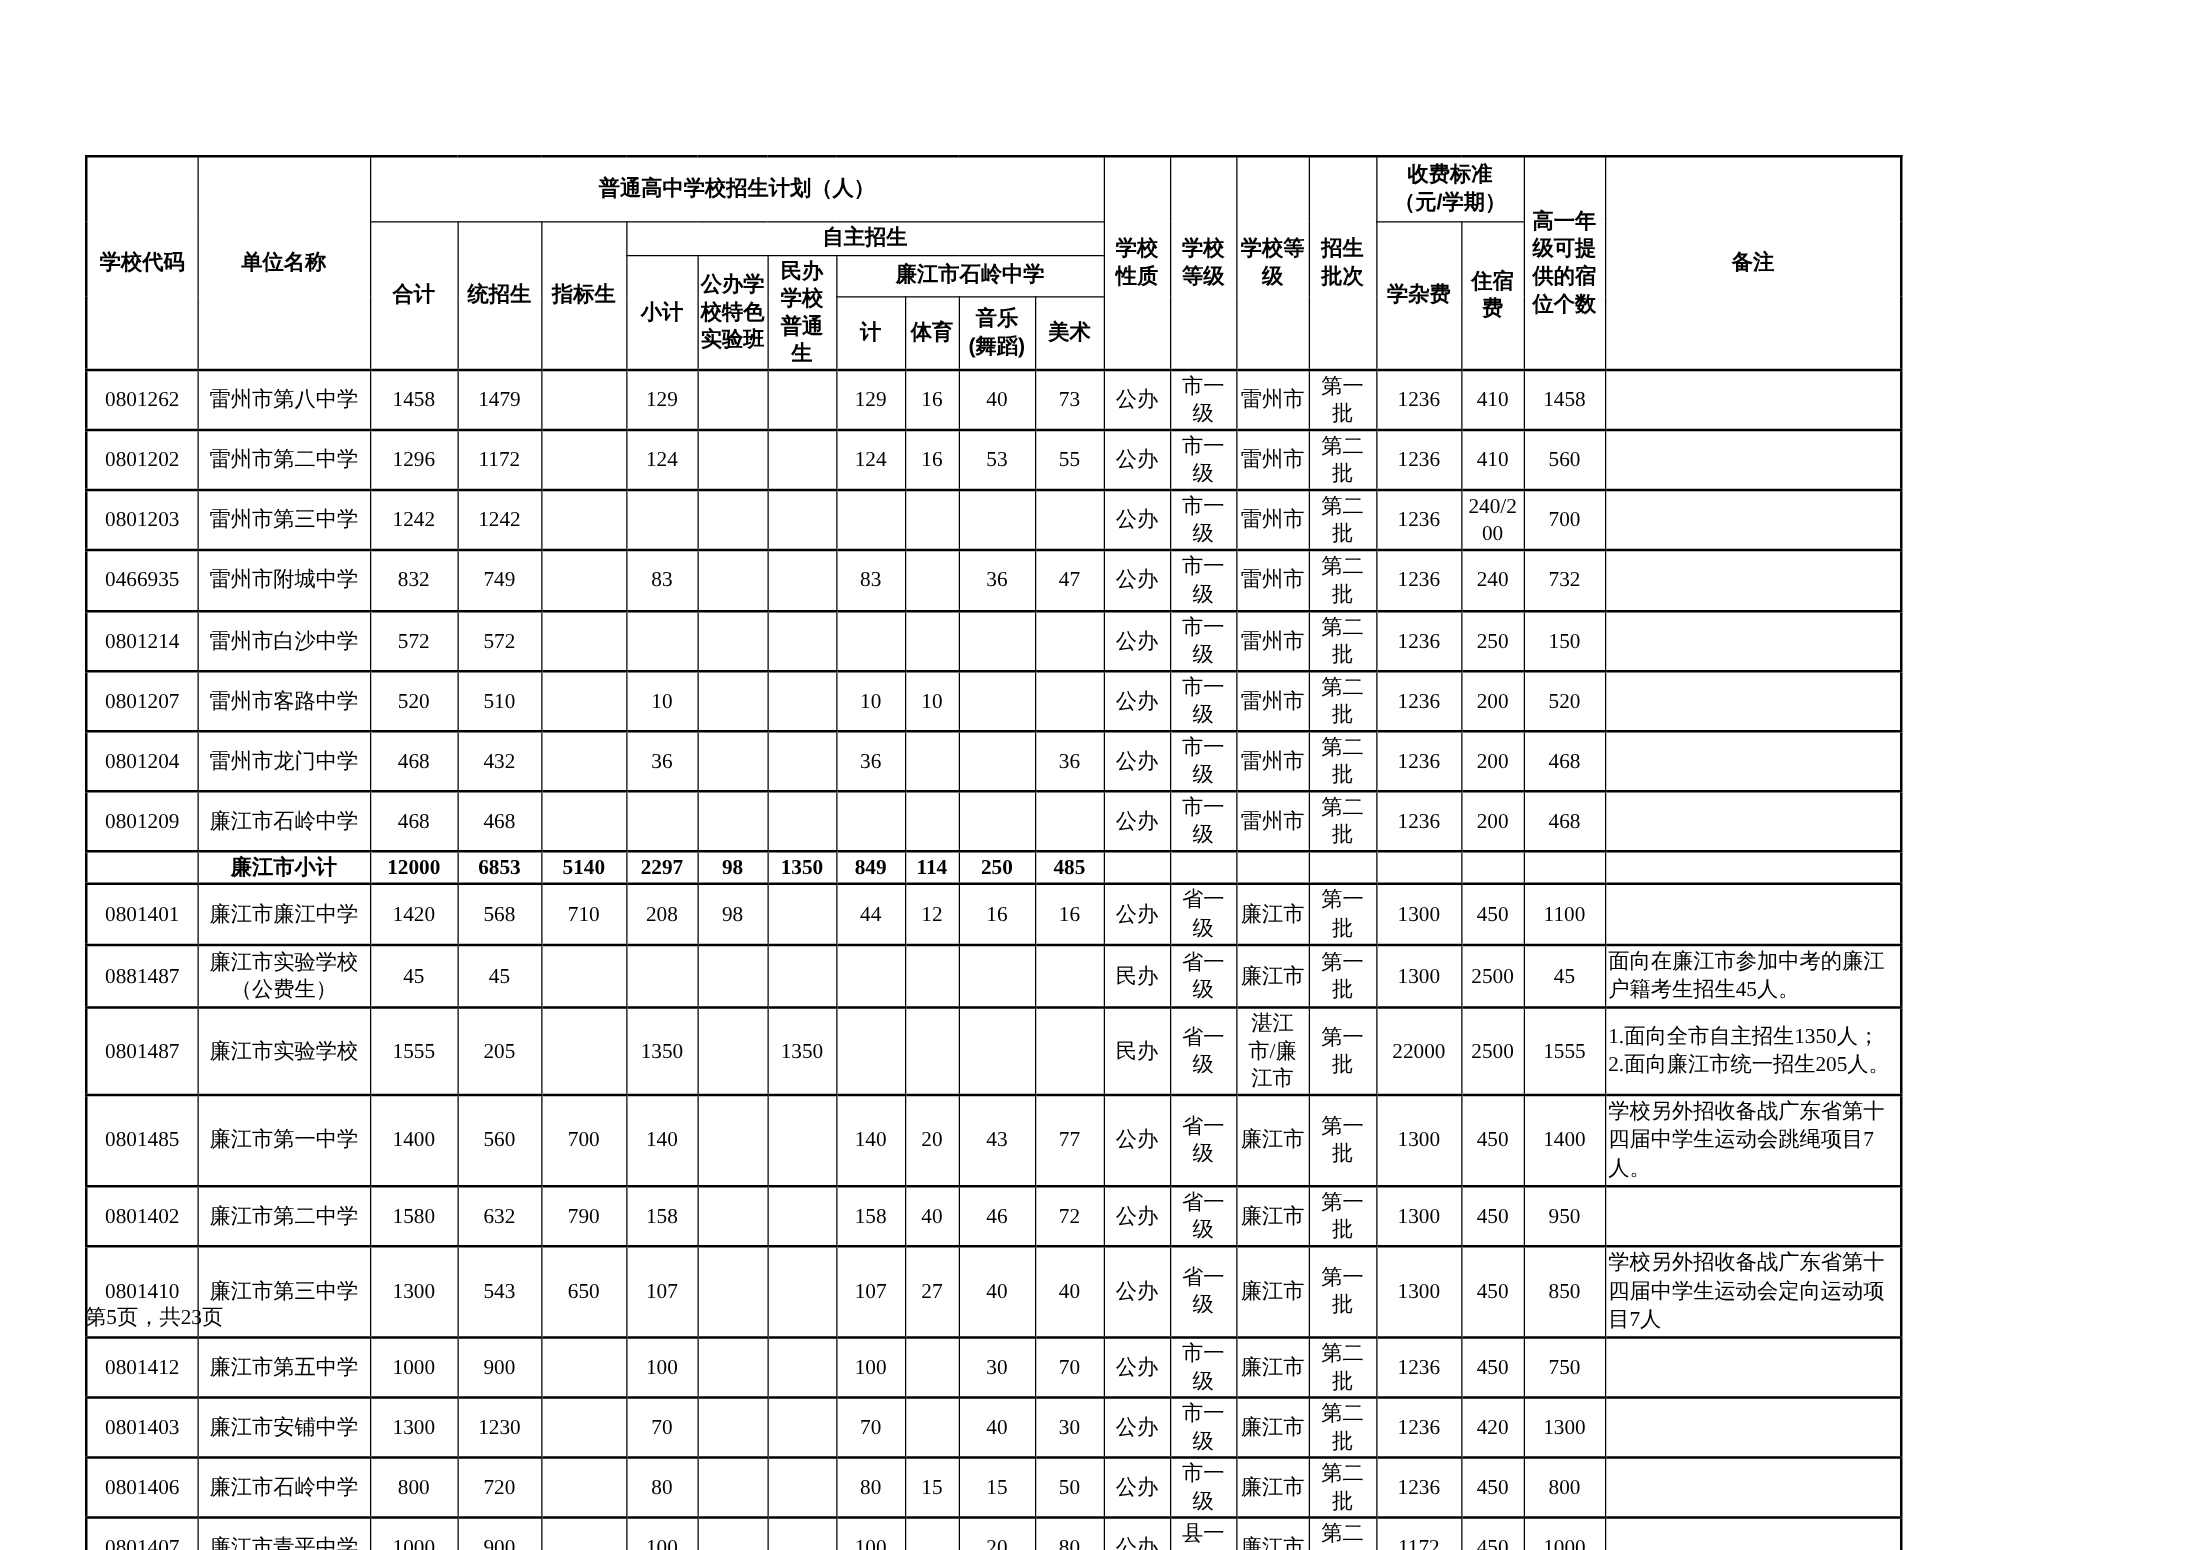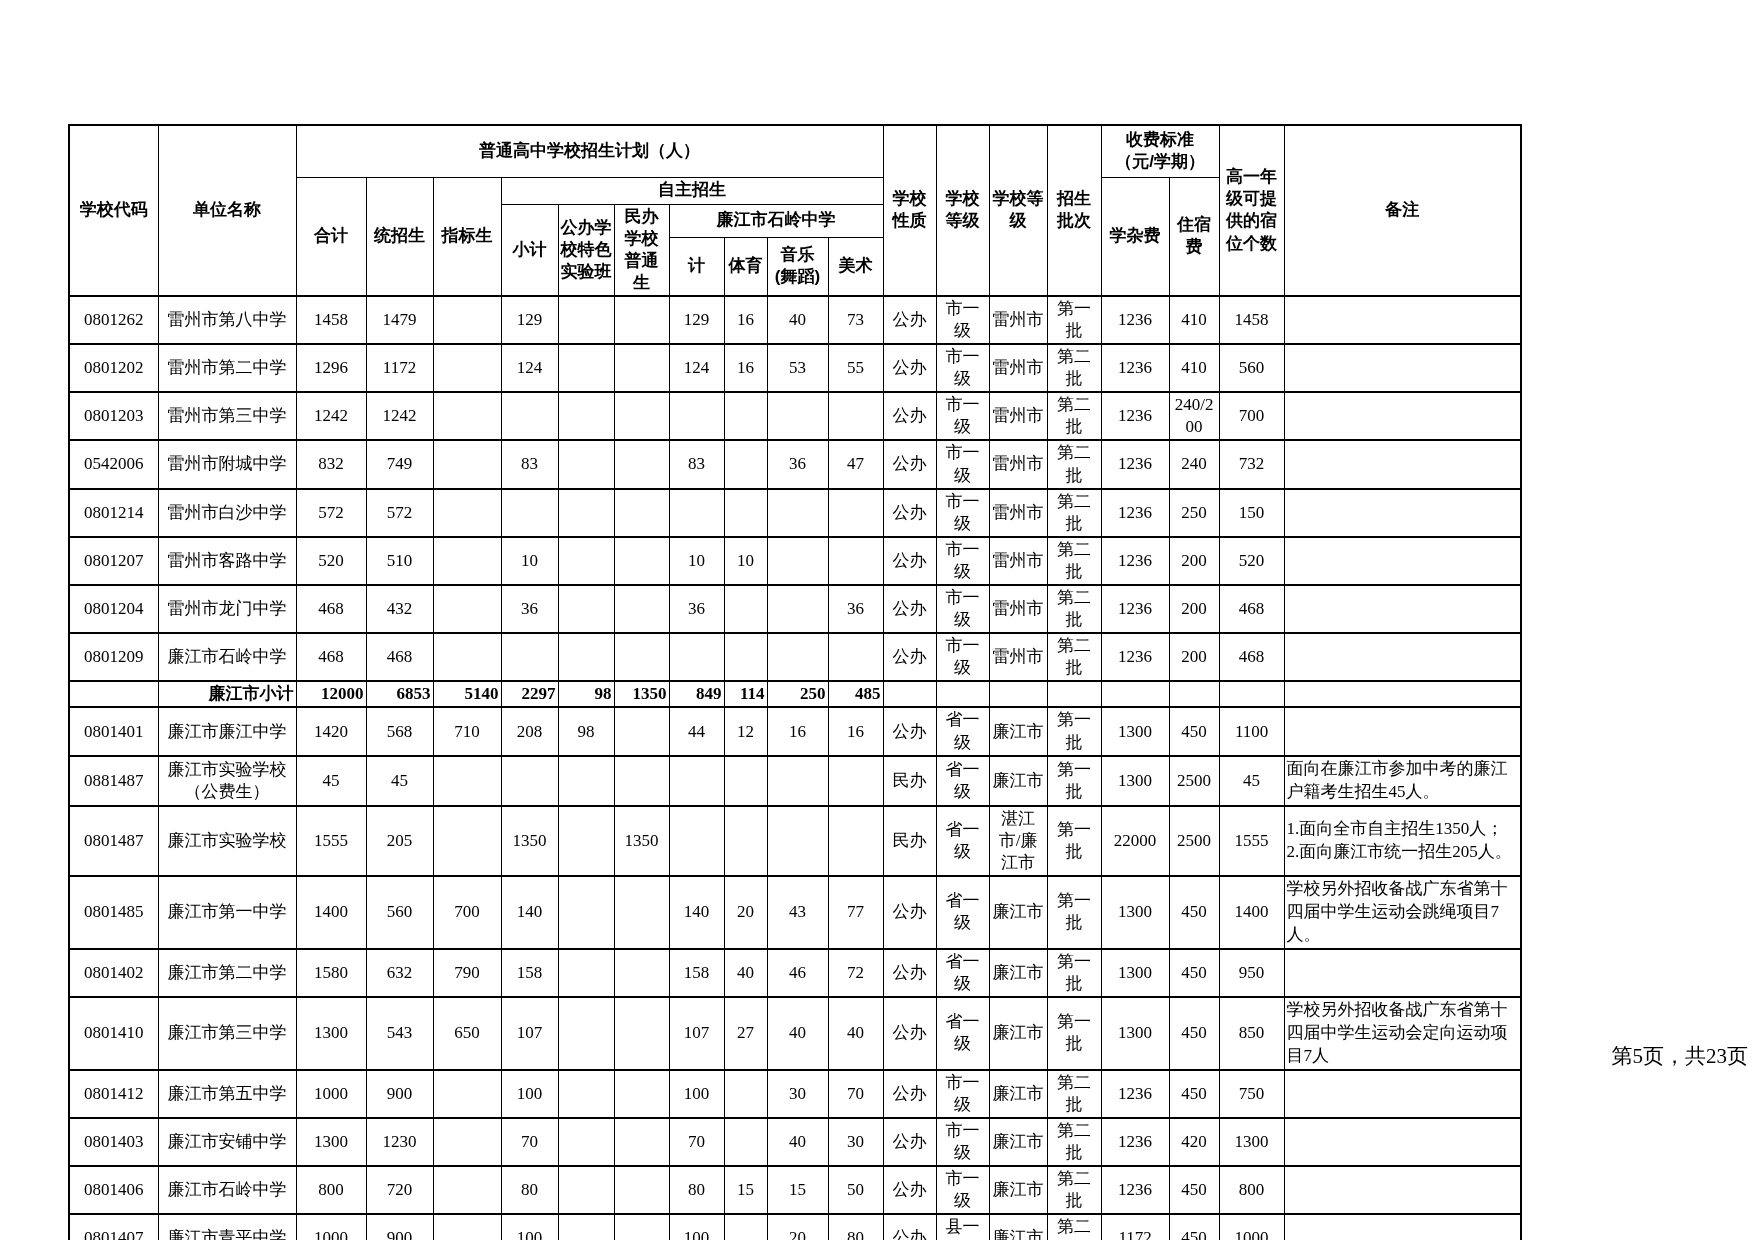--- a/index.html
+++ b/index.html
@@ -23,24 +23,24 @@
     font-family:"Liberation Sans","DejaVu Sans",sans-serif;
     font-weight:bold;font-size:17px;
     white-space:pre-line;
   }
   tbody td{
     font-size:17px;
     border-top-width:2px;border-bottom-width:2px;
   }
   tbody tr{height:24px;}
   tbody td.remark{text-align:left;white-space:pre-line;line-height:1.35;}
-  tr.subtotal td{font-weight:bold;text-align:right;}
+  tr.subtotal td{font-weight:bold;}
   .footer{
     position:absolute;left:68px;top:1042px;width:1680px;
-    text-align:right;font-size:21px;
+    text-align:left;font-size:17px;
   }
   tr.h1{height:52px;} tr.h2{height:27px;} tr.h3{height:27px;} tr.h4{height:48px;}
 </style>
 </head>
 <body>
 
 <table>
   <colgroup>
     <col style="width:89px">
       <col style="width:138px">
@@ -160,21 +160,21 @@
         <td>公办</td>
         <td>市一级</td>
         <td>雷州市</td>
         <td>第二批</td>
         <td>1236</td>
         <td>240/200</td>
         <td>700</td>
         <td class="remark"></td>
       </tr>
       <tr>
-        <td>0542006</td>
+        <td>0466935</td>
         <td>雷州市附城中学</td>
         <td>832</td>
         <td>749</td>
         <td></td>
         <td>83</td>
         <td></td>
         <td></td>
         <td>83</td>
         <td></td>
         <td>36</td>

